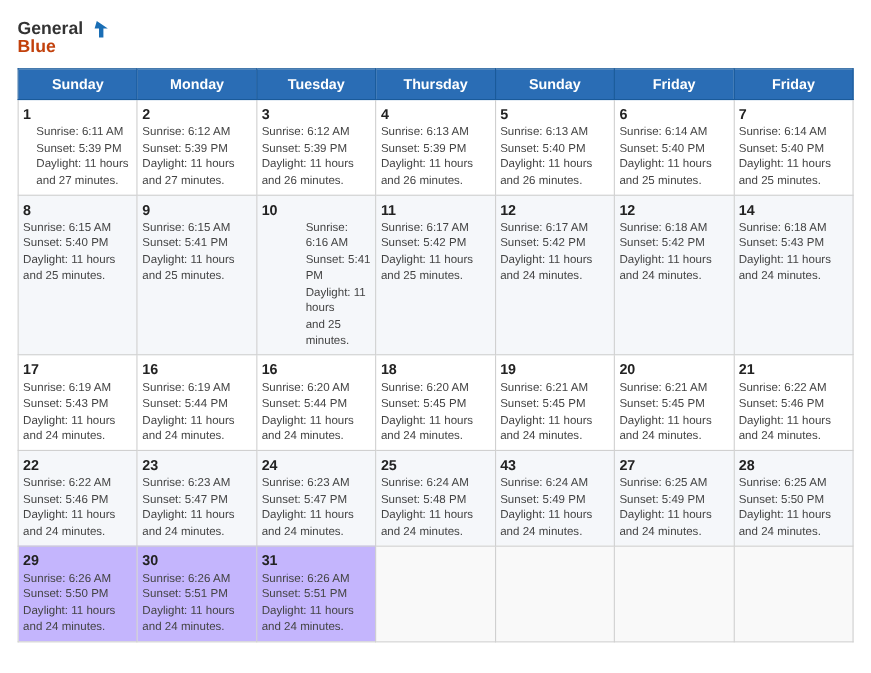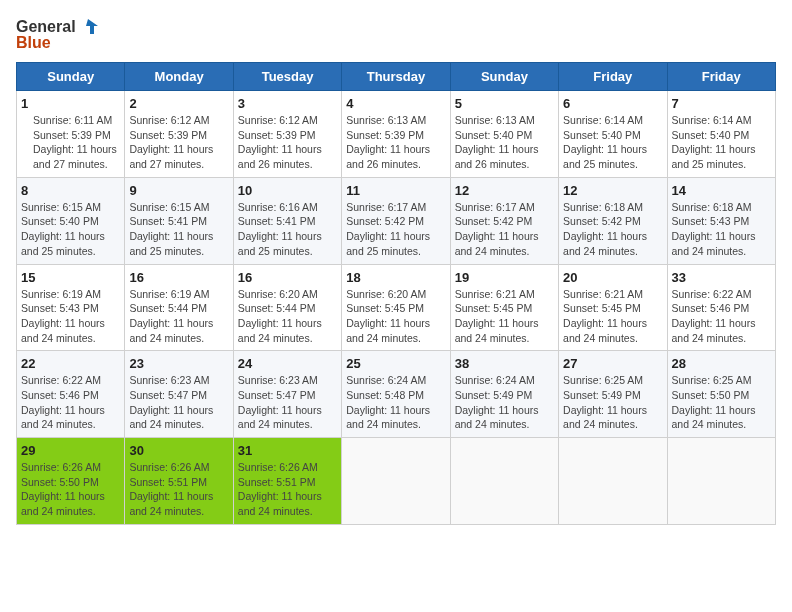--- a/index.html
+++ b/index.html
@@ -67,21 +67,21 @@
     }
     .day-info {
       color: #444;
       font-size: 10.5px;
       line-height: 1.4;
     }
     .empty-cell {
       background: #f9f9f9 !important;
     }
     tbody tr:last-child td {
-      background: #84cc16;
+      background: #c4b5fd;
     }
   </style>
 </head>
 <body>
 
 <div class="header">
   <div class="logo">
   <div style="display:flex;flex-direction:column;align-items:flex-start;">
     <div style="display:flex;align-items:center;gap:2px;">
       <div style="font-size:16px;font-weight:bold;color:#333;">General</div>
@@ -172,21 +172,21 @@
         </td>
         <td>
           <span class="day-num">9</span>
           <div class="day-info" style="white-space: pre-line;">Sunrise: 6:15 AM
 Sunset: 5:41 PM
 Daylight: 11 hours
 and 25 minutes.</div>
         </td>
         <td>
           <span class="day-num">10</span>
-          <div class="day-info" style="white-space: pre-line;">Sunrise: 6:16 AM
+          <div class="day-info" style="white-space: pre-line; margin-left: 40px;">Sunrise: 6:16 AM
 Sunset: 5:41 PM
 Daylight: 11 hours
 and 25 minutes.</div>
         </td>
         <td>
           <span class="day-num">11</span>
           <div class="day-info" style="white-space: pre-line;">Sunrise: 6:17 AM
 Sunset: 5:42 PM
 Daylight: 11 hours
 and 25 minutes.</div>
@@ -208,21 +208,21 @@
         <td>
           <span class="day-num">14</span>
           <div class="day-info" style="white-space: pre-line;">Sunrise: 6:18 AM
 Sunset: 5:43 PM
 Daylight: 11 hours
 and 24 minutes.</div>
         </td>
       </tr>
       <tr>
         <td>
-          <span class="day-num">15</span>
+          <span class="day-num">17</span>
           <div class="day-info" style="white-space: pre-line;">Sunrise: 6:19 AM
 Sunset: 5:43 PM
 Daylight: 11 hours
 and 24 minutes.</div>
         </td>
         <td>
           <span class="day-num">16</span>
           <div class="day-info" style="white-space: pre-line;">Sunrise: 6:19 AM
 Sunset: 5:44 PM
 Daylight: 11 hours
@@ -250,21 +250,21 @@
 and 24 minutes.</div>
         </td>
         <td>
           <span class="day-num">20</span>
           <div class="day-info" style="white-space: pre-line;">Sunrise: 6:21 AM
 Sunset: 5:45 PM
 Daylight: 11 hours
 and 24 minutes.</div>
         </td>
         <td>
-          <span class="day-num">33</span>
+          <span class="day-num">21</span>
           <div class="day-info" style="white-space: pre-line;">Sunrise: 6:22 AM
 Sunset: 5:46 PM
 Daylight: 11 hours
 and 24 minutes.</div>
         </td>
       </tr>
       <tr>
         <td>
           <span class="day-num">22</span>
           <div class="day-info" style="white-space: pre-line;">Sunrise: 6:22 AM
@@ -287,21 +287,21 @@
 and 24 minutes.</div>
         </td>
         <td>
           <span class="day-num">25</span>
           <div class="day-info" style="white-space: pre-line;">Sunrise: 6:24 AM
 Sunset: 5:48 PM
 Daylight: 11 hours
 and 24 minutes.</div>
         </td>
         <td>
-          <span class="day-num">38</span>
+          <span class="day-num">43</span>
           <div class="day-info" style="white-space: pre-line;">Sunrise: 6:24 AM
 Sunset: 5:49 PM
 Daylight: 11 hours
 and 24 minutes.</div>
         </td>
         <td>
           <span class="day-num">27</span>
           <div class="day-info" style="white-space: pre-line;">Sunrise: 6:25 AM
 Sunset: 5:49 PM
 Daylight: 11 hours

